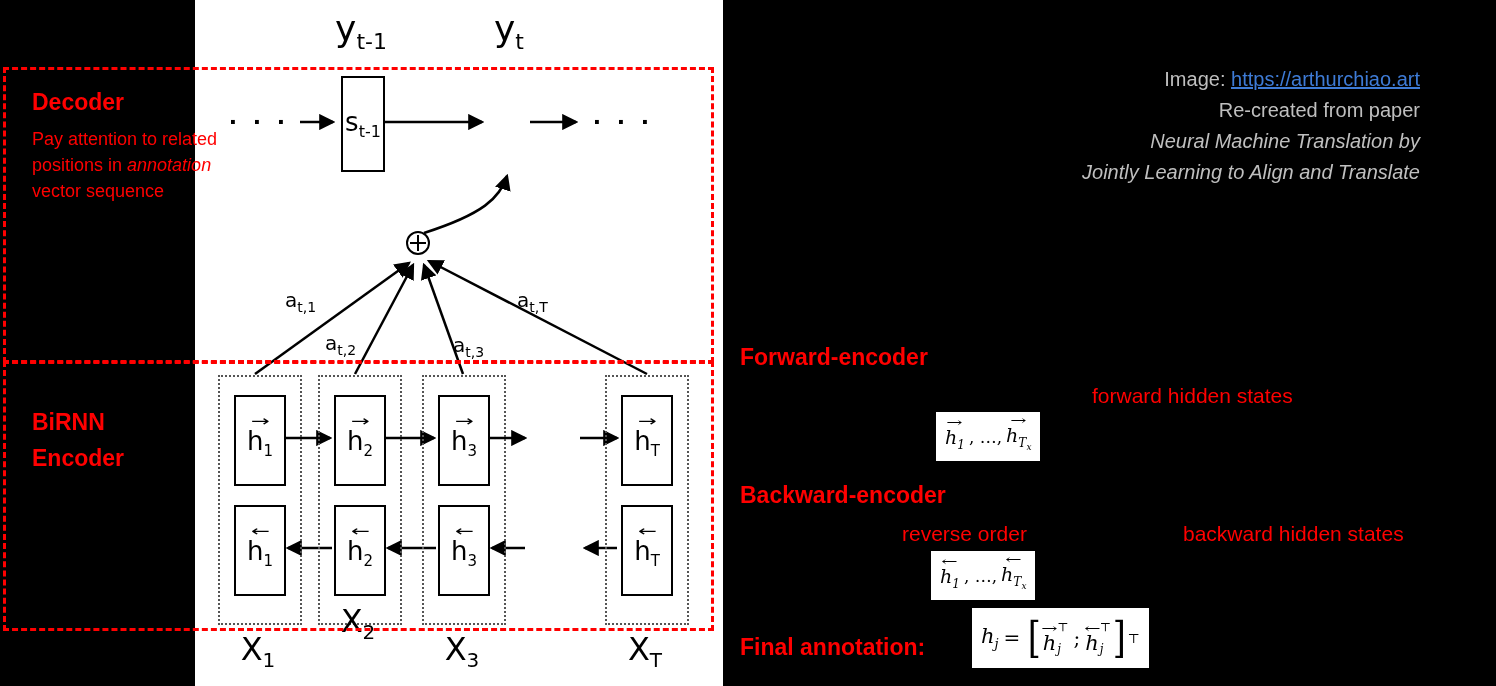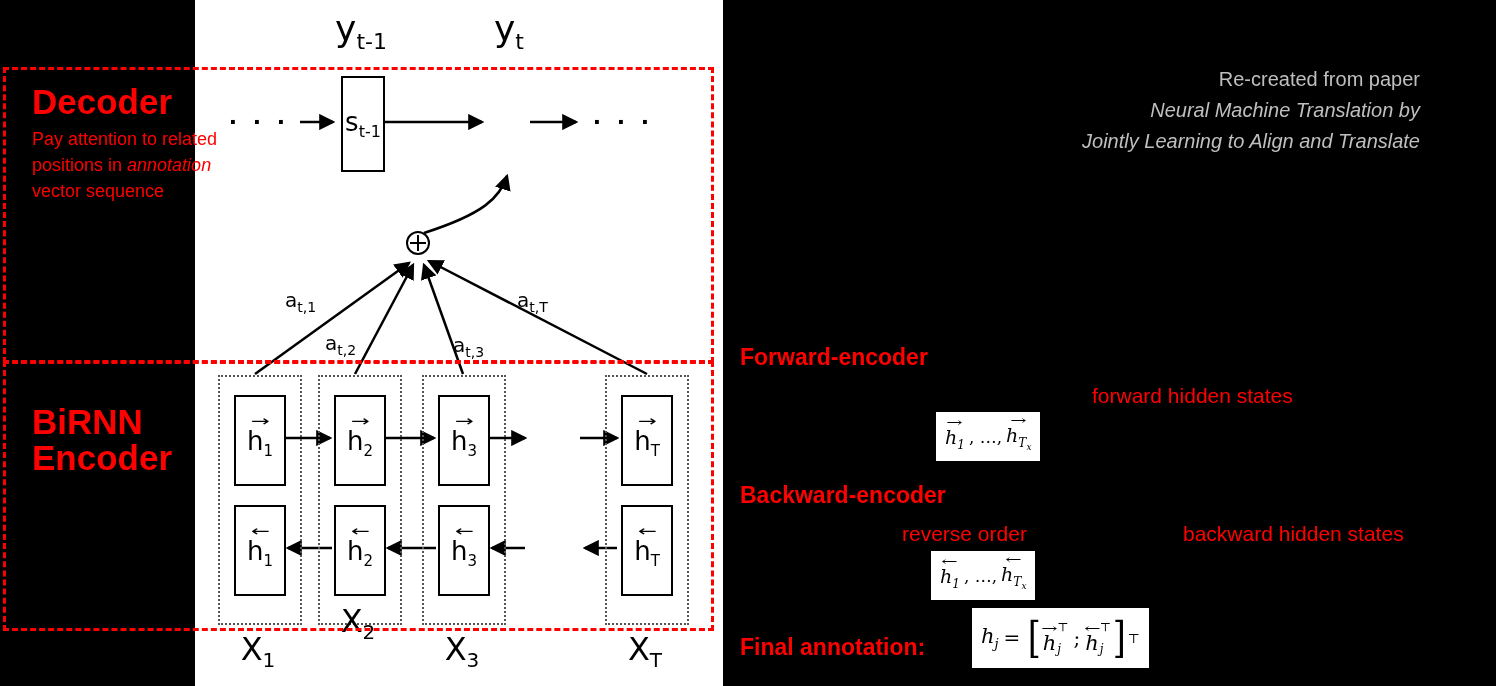--- a/index.html
+++ b/index.html
@@ -30,21 +30,21 @@
   .hbox .vb{font-size:26px;line-height:26px;}
   .hbox sub{font-size:15px;}
   .xlabel{font-size:32px;text-align:center;}
   .xlabel sub{font-size:20px;}
 
   
   .dashed{position:absolute;border:3px dashed #ff0000;z-index:5;}
 
   
   .red{color:#ff0000;}
-  .rtitle{font-size:35px;font-weight:bold;line-height:36px;}
+  .rtitle{font-size:23px;font-weight:bold;line-height:36px;}
   .rcap{font-size:18px;line-height:26px;}
   .rlabel{font-size:23px;font-weight:bold;}
   .rtext{font-size:21px;}
   .it{font-style:italic;}
 
   
   .credit{color:#bfbfbf;font-size:20px;line-height:31px;text-align:right;}
   .credit a{color:#3e7bd6;text-decoration:underline;cursor:pointer;}
 
   
@@ -193,20 +193,21 @@
   <span class="pre">positions in </span><span class="it">annotation</span>
   <span class="pre">vector sequence</span>
 </div>
 
 <div class="p red rtitle" style="left:32px;top:392px;">
   <span style="display:block;margin-top:12px;">BiRNN</span>
   <span style="display:block;">Encoder</span>
 </div>
 
 <div class="p credit" style="left:900px;top:64px;width:520px;">
+  <div><span class="pre">Image: </span><a>https://arthurchiao.art</a></div>
   <div>Re-created from paper</div>
   <div class="it">Neural Machine Translation by</div>
   <div class="it">Jointly Learning to Align and Translate</div>
 </div>
 
 <div class="p red rlabel" style="left:740px;top:344px;">Forward-encoder</div>
 <div class="p red rtext" style="left:1092px;top:384px;">forward hidden states</div>
 
 <div class="mathbox" style="left:936px;top:412px;">
   <span class="vec">

